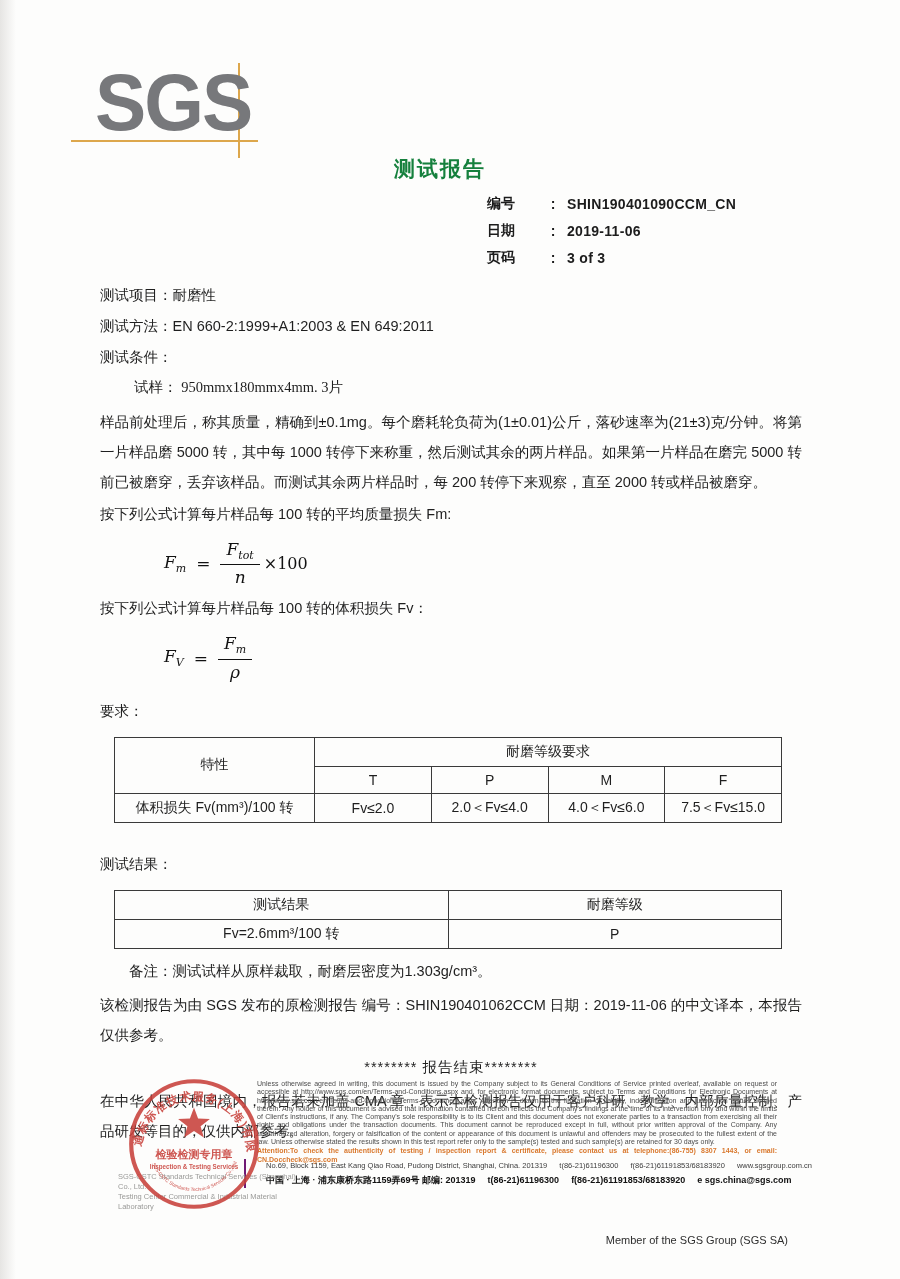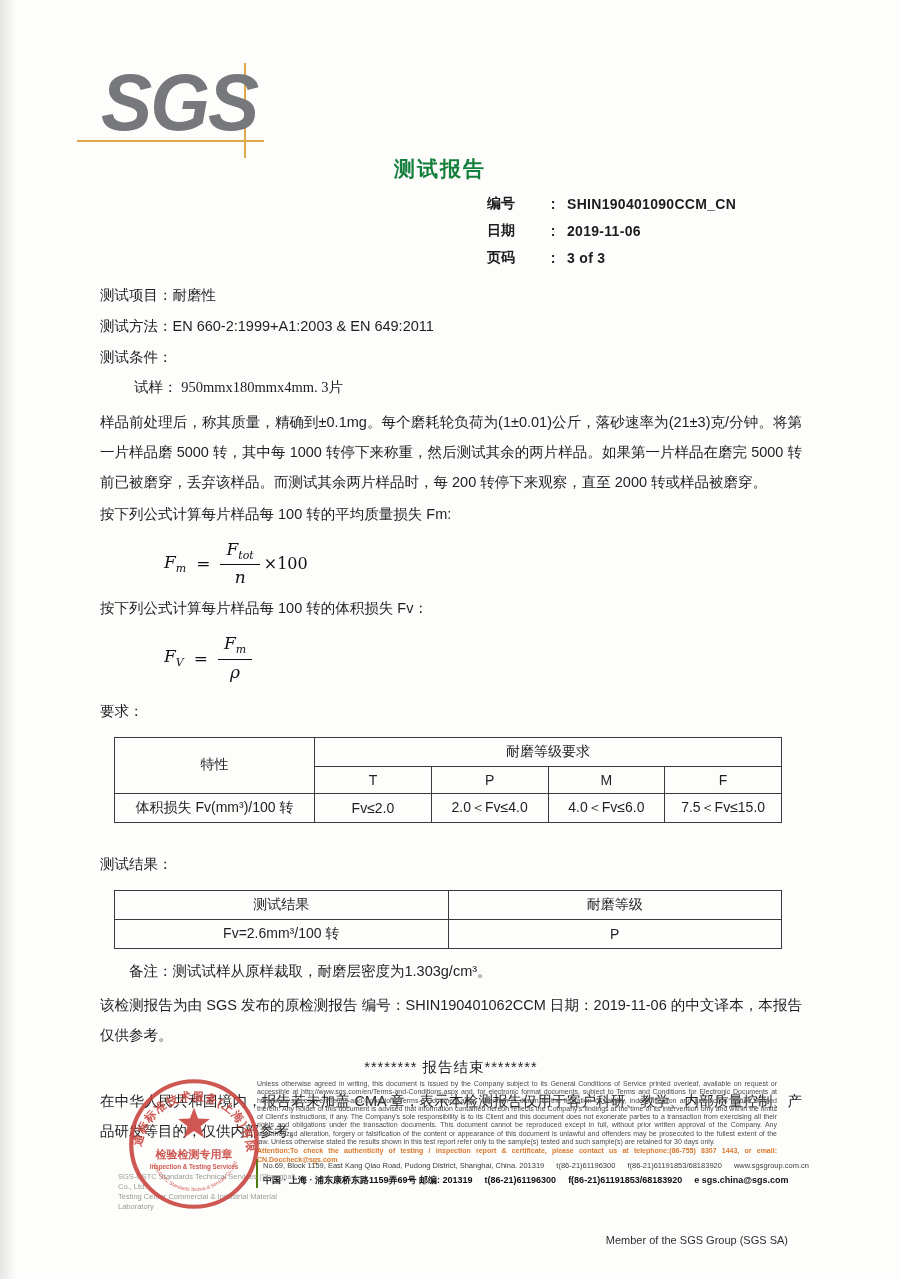--- a/index.html
+++ b/index.html
@@ -8,21 +8,21 @@
     position:relative; width:900px; height:1279px;
     background:#fdfdfc; overflow:hidden;
     font-family:"Liberation Sans", sans-serif; color:#222;
   }
   .scan-edge {
     position:absolute; left:0; top:0; width:16px; height:100%;
     background:linear-gradient(to right,#e6e5e3,#fdfdfc);
   }
 
   
-  .logo-wrap { position:absolute; left:77px; top:55px; width:220px; height:110px;font-style:italic; }
+  .logo-wrap { position:absolute; left:71px; top:55px; width:220px; height:110px; }
   .logo-text {
     position:absolute; left:24px; top:2px;
     font-size:80px; font-weight:bold; letter-spacing:-2px;
     color:#77787b; transform:scaleX(0.96); transform-origin:left;
     font-family:"Liberation Sans", sans-serif;
   }
   .cross-h { position:absolute; left:0px; top:85px; width:187px; height:2px; background:#dda74c; }
   .cross-v { position:absolute; left:167px; top:8px; width:2px; height:95px; background:#dda74c; }
 
   
@@ -68,21 +68,21 @@
   .note-line  { line-height:30px; margin-top:4px; text-align:justify; }
   .end-line { line-height:30px; margin-top:2px; text-align:center; letter-spacing:1px; }
 
   
   .stamp { position:absolute; left:126px; top:1076px; width:136px; height:136px; opacity:0.88; z-index:3; }
   .company-lines { position:absolute; left:118px; top:1172px; width:185px; z-index:1;
                    font-size:7.5px; line-height:10px; color:#9a9a98; text-align:left; }
   .legal-block { position:absolute; left:257px; top:1080px; width:520px;
                  font-size:7px; line-height:8.3px; color:#4c4c4c; text-align:justify; }
   .attention-block { margin-top:1px; color:#d9782d; font-weight:bold; }
-  .address-block { position:absolute; left:256px; top:1159px; width:525px; border-left:2px solid #4d7c0f; padding-left:5px; }
+  .address-block { position:absolute; left:244px; top:1159px; width:525px; border-left:2px solid #701a75; padding-left:20px; }
   .addr-row { display:flex; gap:12px; align-items:baseline; white-space:nowrap; }
   .addr-en { font-size:7.5px; color:#3c3c3c; line-height:13px; }
   .addr-cn { font-size:9px; color:#111; font-weight:bold; line-height:16px; }
   .member-line { position:absolute; right:112px; top:1234px; font-size:11px; color:#2e2e2e; }
 </style>
 </head>
 <body>
 
 <div class="page">
   <div class="scan-edge"></div>

